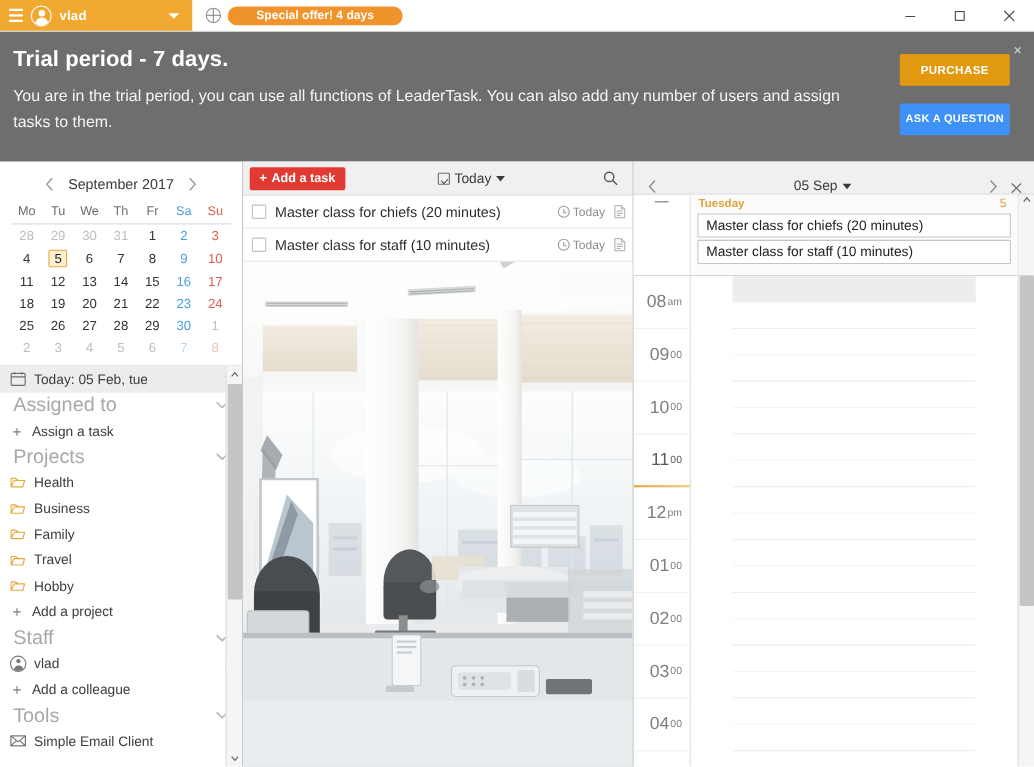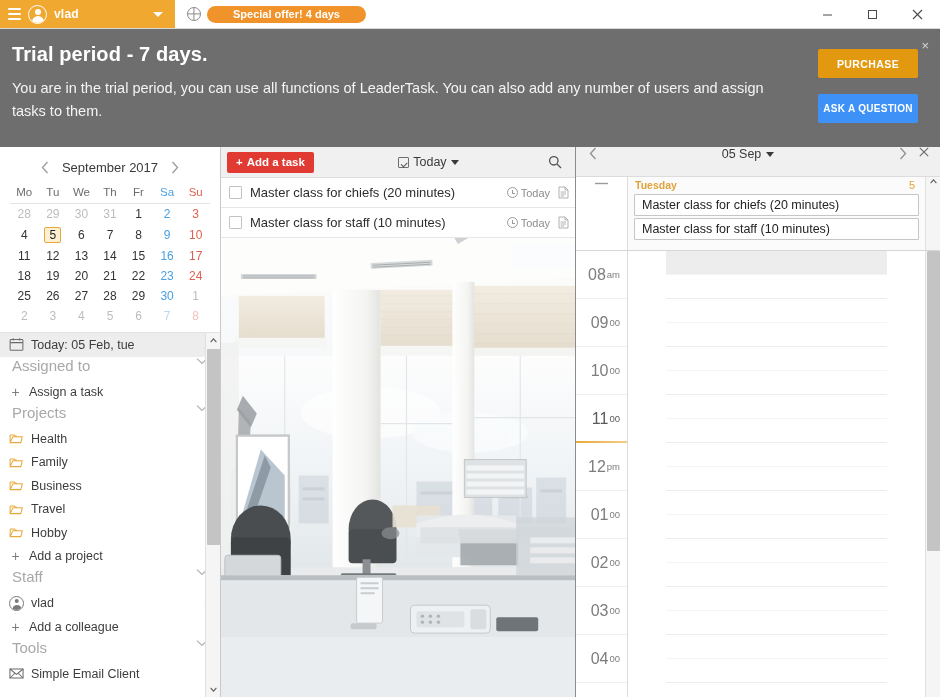--- a/index.html
+++ b/index.html
@@ -126,22 +126,22 @@
 
   .navlist { flex: 1; overflow: hidden; position: relative; }
   .nav-row {
     display: flex; align-items: center; height: 23.5px; padding: 0 10px 0 9px;
     font-size: 12.5px; color: #3d3d3d; cursor: pointer; gap: 7px;
   }
   .nav-row.sel { background: #ededed; }
   .nav-row .lbl { flex: 1; white-space: nowrap; overflow: hidden; }
   .nav-row .cnt { font-size: 10.5px; color: #a0a0a0; }
   .group-row {
-    display: flex; height: 23.5px; padding: 0 12px 0 12px;
-    font-size: 15px; color: #a8a8a8; cursor: pointer;
+    display: flex; align-items: center; height: 23.5px; padding: 0 12px 0 12px;
+    font-size: 18px; color: #a8a8a8; cursor: pointer;
   }
   .group-row .lbl { flex: 1; }
   .plus { color: #7d7d7d; font-size: 14px; width: 13px; text-align: center; }
   .ico { width: 15px; height: 15px; flex: none; display: block; }
   .mini-avatar {
     width: 15px; height: 15px; border-radius: 50%; border: 1.2px solid #7a7a7a; flex: none;
     position: relative; overflow: hidden;
   }
   .mini-avatar::before {
     content: ""; position: absolute; left: 50%; top: 2px; width: 4.5px; height: 4.5px;
@@ -203,21 +203,21 @@
   .clock-ico::after { content: ""; position: absolute; left: 4px; top: 4.5px; width: 3px; height: 1px; background: #9a9a9a; }
   .doc-ico { width: 11px; height: 13px; flex: none; }
 
   .photo { flex: 1; position: relative; overflow: hidden; background: #e9ebec; }
   .photo svg { position: absolute; inset: 0; width: 100%; height: 100%; }
 
   
   .daypanel { flex: 1; display: flex; flex-direction: column; background: #fff; }
   .day-toolbar {
     height: 30px; background: #f0f0f0; border-bottom: 1px solid #dcdcdc;
-    display: flex; align-items: flex-start; padding: 0 6px; position: relative;
+    display: flex; align-items: flex-end; padding: 0 6px; position: relative;
   }
   .day-nav { width: 22px; display: flex; align-items: center; justify-content: center; cursor: pointer; color: #8f8f8f; font-size: 15px; }
   .day-title { flex: 1; display: flex; align-items: center; justify-content: center; gap: 5px; font-size: 12.5px; color: #3a3a3a; cursor: pointer; }
   .day-close { width: 20px; display: flex; align-items: center; justify-content: center; cursor: pointer; color: #6a6a6a; font-size: 13px; }
 
   .allday {
     display: flex; border-bottom: 1px solid #d6d6d6; background: #fff; min-height: 74px;
   }
   .allday-gutter {
     width: 52px; border-right: 1px solid #dcdcdc; display: flex; align-items: flex-start;
@@ -428,27 +428,27 @@
             <div class="nav-row">
               <svg class="ico" viewBox="0 0 16 16">
                 <path d="M1.2 4.2h4.6l1.1 1.5h1.6M1.2 4.2v8.2h11.4l1.6-6.2H4.2L1.2 12.4" fill="none" stroke="#e8a83a" stroke-width="1.1" stroke-linejoin="round"></path>
               </svg>
               <span class="lbl">Health</span>
             </div>
             <div class="nav-row">
               <svg class="ico" viewBox="0 0 16 16">
                 <path d="M1.2 4.2h4.6l1.1 1.5h1.6M1.2 4.2v8.2h11.4l1.6-6.2H4.2L1.2 12.4" fill="none" stroke="#e8a83a" stroke-width="1.1" stroke-linejoin="round"></path>
               </svg>
-              <span class="lbl">Family</span>
+              <span class="lbl">Business</span>
             </div>
             <div class="nav-row">
               <svg class="ico" viewBox="0 0 16 16">
                 <path d="M1.2 4.2h4.6l1.1 1.5h1.6M1.2 4.2v8.2h11.4l1.6-6.2H4.2L1.2 12.4" fill="none" stroke="#e8a83a" stroke-width="1.1" stroke-linejoin="round"></path>
               </svg>
-              <span class="lbl">Business</span>
+              <span class="lbl">Family</span>
             </div>
             <div class="nav-row">
               <svg class="ico" viewBox="0 0 16 16">
                 <path d="M1.2 4.2h4.6l1.1 1.5h1.6M1.2 4.2v8.2h11.4l1.6-6.2H4.2L1.2 12.4" fill="none" stroke="#e8a83a" stroke-width="1.1" stroke-linejoin="round"></path>
               </svg>
               <span class="lbl">Travel</span>
             </div>
             <div class="nav-row">
               <svg class="ico" viewBox="0 0 16 16">
                 <path d="M1.2 4.2h4.6l1.1 1.5h1.6M1.2 4.2v8.2h11.4l1.6-6.2H4.2L1.2 12.4" fill="none" stroke="#e8a83a" stroke-width="1.1" stroke-linejoin="round"></path>

